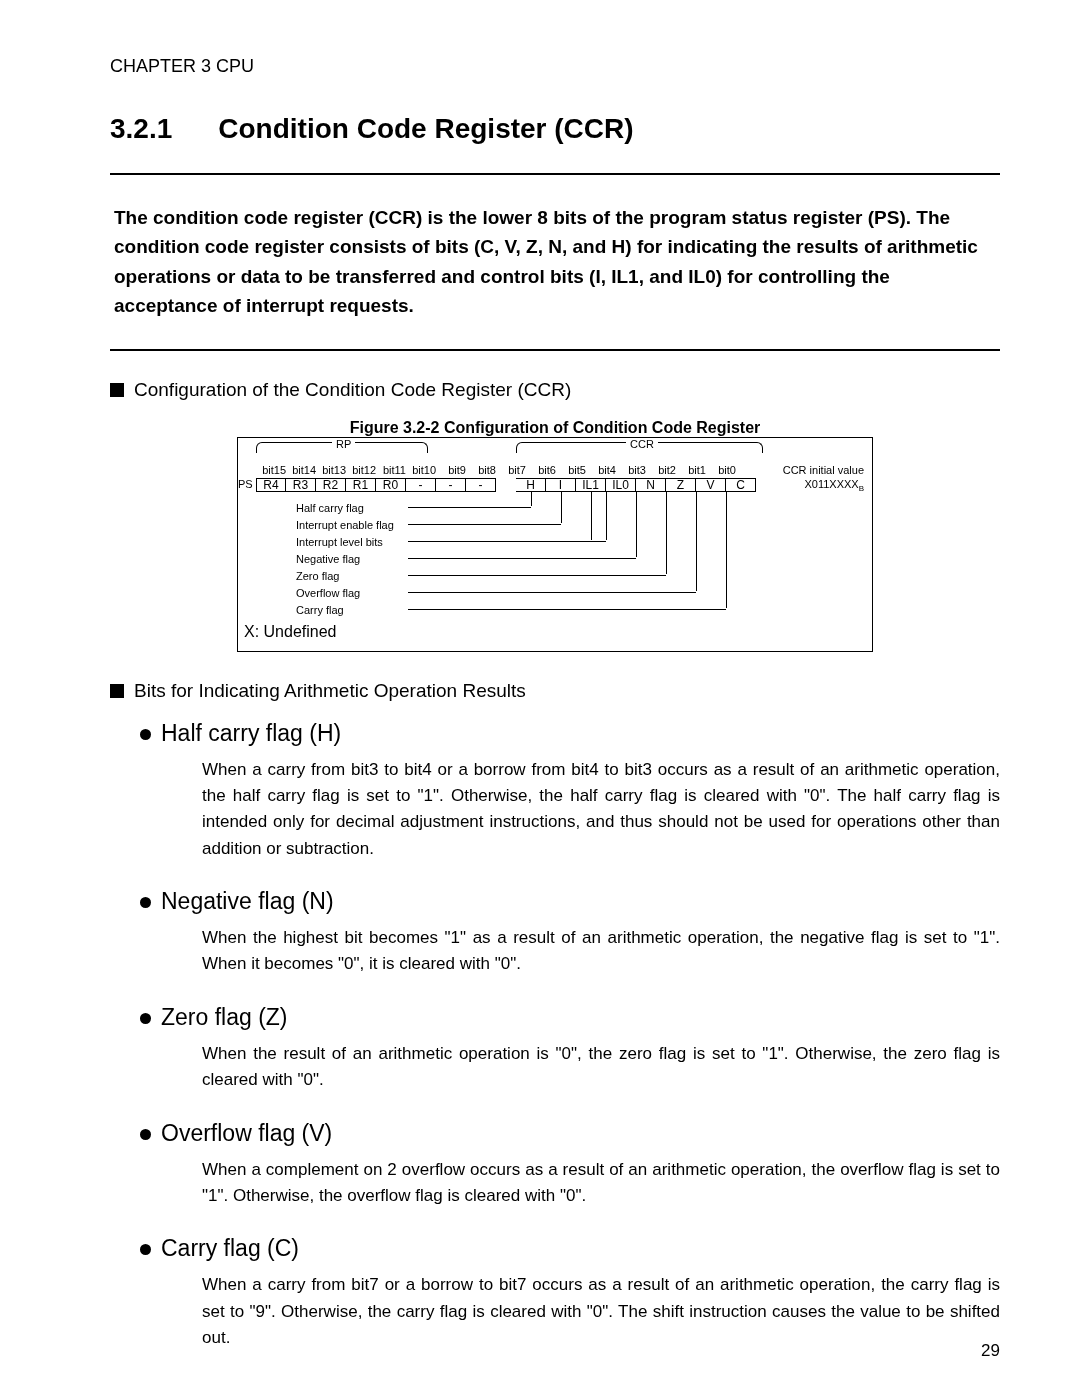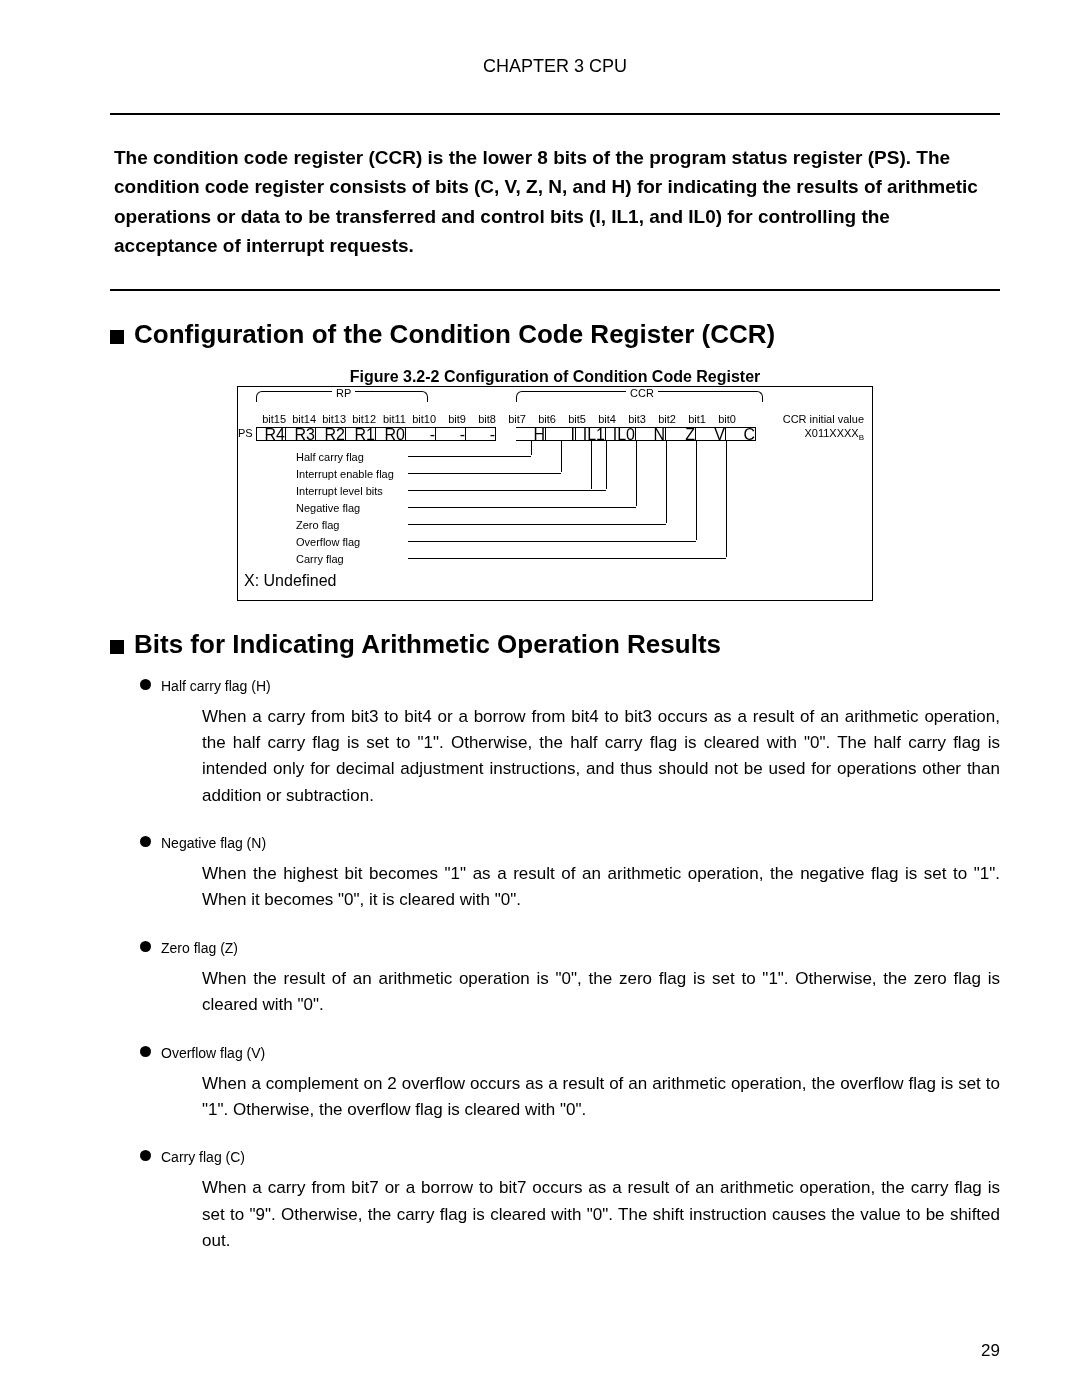--- a/index.html
+++ b/index.html
@@ -1,60 +1,64 @@
 <!DOCTYPE html>
 <html><head>
 <meta charset="utf-8">
 <style>
   html,body{margin:0;padding:0;background:#fff;color:#000;font-family:Arial,Helvetica,sans-serif}
   .page{width:1080px;height:1397px;position:relative;box-sizing:border-box;padding:56px 80px 0 110px}
-  .chap{text-align:center;font-size:18px;margin-bottom:36px}
+  .chap{text-align:left;font-size:18px;margin-bottom:36px}
   .title{font-weight:bold;display:flex;gap:46px;font-size:28px;margin-bottom:28px}
   hr.rule{border:none;border-top:2px solid #000;margin:0}
   .intro{font-weight:bold;font-size:19px;line-height:1.55;margin:28px 4px}
-  .h2{font-weight:bold;font-size:26px;margin:28px 0 18px 0}
+  .h2{font-weight:normal;font-size:19px;margin:28px 0 18px 0}
   .sq{display:inline-block;width:14px;height:14px;background:#000;margin-right:10px;vertical-align:-1px}
   .figcap{font-weight:bold;font-size:16px;text-align:center;}
   .figbox{border:1px solid #000;width:620px;margin:0 auto 18px auto;padding:8px 4px 10px 10px;font-size:11px;position:relative;height:195px;box-sizing:content-box}
 
   .brace-rp{position:absolute;top:4px;left:18px;width:170px;height:10px;border-top:1px solid #000;border-left:1px solid #000;border-right:1px solid #000;border-radius:6px 6px 0 0}
   .brace-ccr{position:absolute;top:4px;left:278px;width:245px;height:10px;border-top:1px solid #000;border-left:1px solid #000;border-right:1px solid #000;border-radius:6px 6px 0 0}
   .brace-lbl{position:absolute;top:0;font-size:11px;background:#fff;padding:0 4px}
 
   .bitrow{position:absolute;top:26px;left:18px;display:flex}
   .bitlbl{width:30px;text-align:right}
   .initlbl{position:absolute;top:26px;right:8px}
 
   .ps{position:absolute;top:40px;left:0;font-size:11px}
   .cellrow{position:absolute;top:40px;left:18px;display:flex}
-  .cell{width:30px;height:14px;border:1px solid #000;box-sizing:border-box;text-align:right;line-height:13px;font-size:16px}
+  .cell{width:30px;height:14px;border:1px solid #000;box-sizing:border-box;text-align:center;line-height:13px;font-size:12px}
   .cell+.cell{border-left:none}
   .nobord{border:none}
   .initval{position:absolute;top:40px;right:8px;font-size:11px}
   .initval sub{font-size:8px}
 
   .flaglist{position:absolute;top:62px;left:58px;font-size:11px;line-height:17px}
   .flaglist div{white-space:nowrap}
   .xnote{position:absolute;top:185px;left:6px;font-size:16px}
 
   .wire{position:absolute;border-bottom:1px solid #000;height:1px}
   .drop{position:absolute;border-left:1px solid #000;width:1px}
 
-  .item{margin:0 0 10px 30px;font-size:14px}
+  .item{margin:0 0 10px 30px;font-size:23px}
   .dot{display:inline-block;width:11px;height:11px;background:#000;border-radius:50%;margin-right:10px;vertical-align:1px}
   .body{margin:10px 0 26px 92px;font-size:17px;line-height:1.55;text-align:justify}
   .pagenum{position:absolute;bottom:36px;right:80px;font-size:17px}
 </style>
 </head>
 <body>
 
 <div class="page">
 
   <div class="chap">CHAPTER 3  CPU</div>
 
+  <div class="title">
+    <span>3.2.1</span>
+    <span>Condition Code Register (CCR)</span>
+  </div>
 
   <hr class="rule">
   <div class="intro">The condition code register (CCR) is the lower 8 bits of the program status register (PS). The condition code register consists of bits (C, V, Z, N, and H) for indicating the results of arithmetic operations or data to be transferred and control bits (I, IL1, and IL0) for controlling the acceptance of interrupt requests.</div>
   <hr class="rule">
 
   <div class="h2">
     <span class="sq"></span><span>Configuration of the Condition Code Register (CCR)</span>
   </div>
 
   <div class="figcap">Figure 3.2-2  Configuration of Condition Code Register</div>

